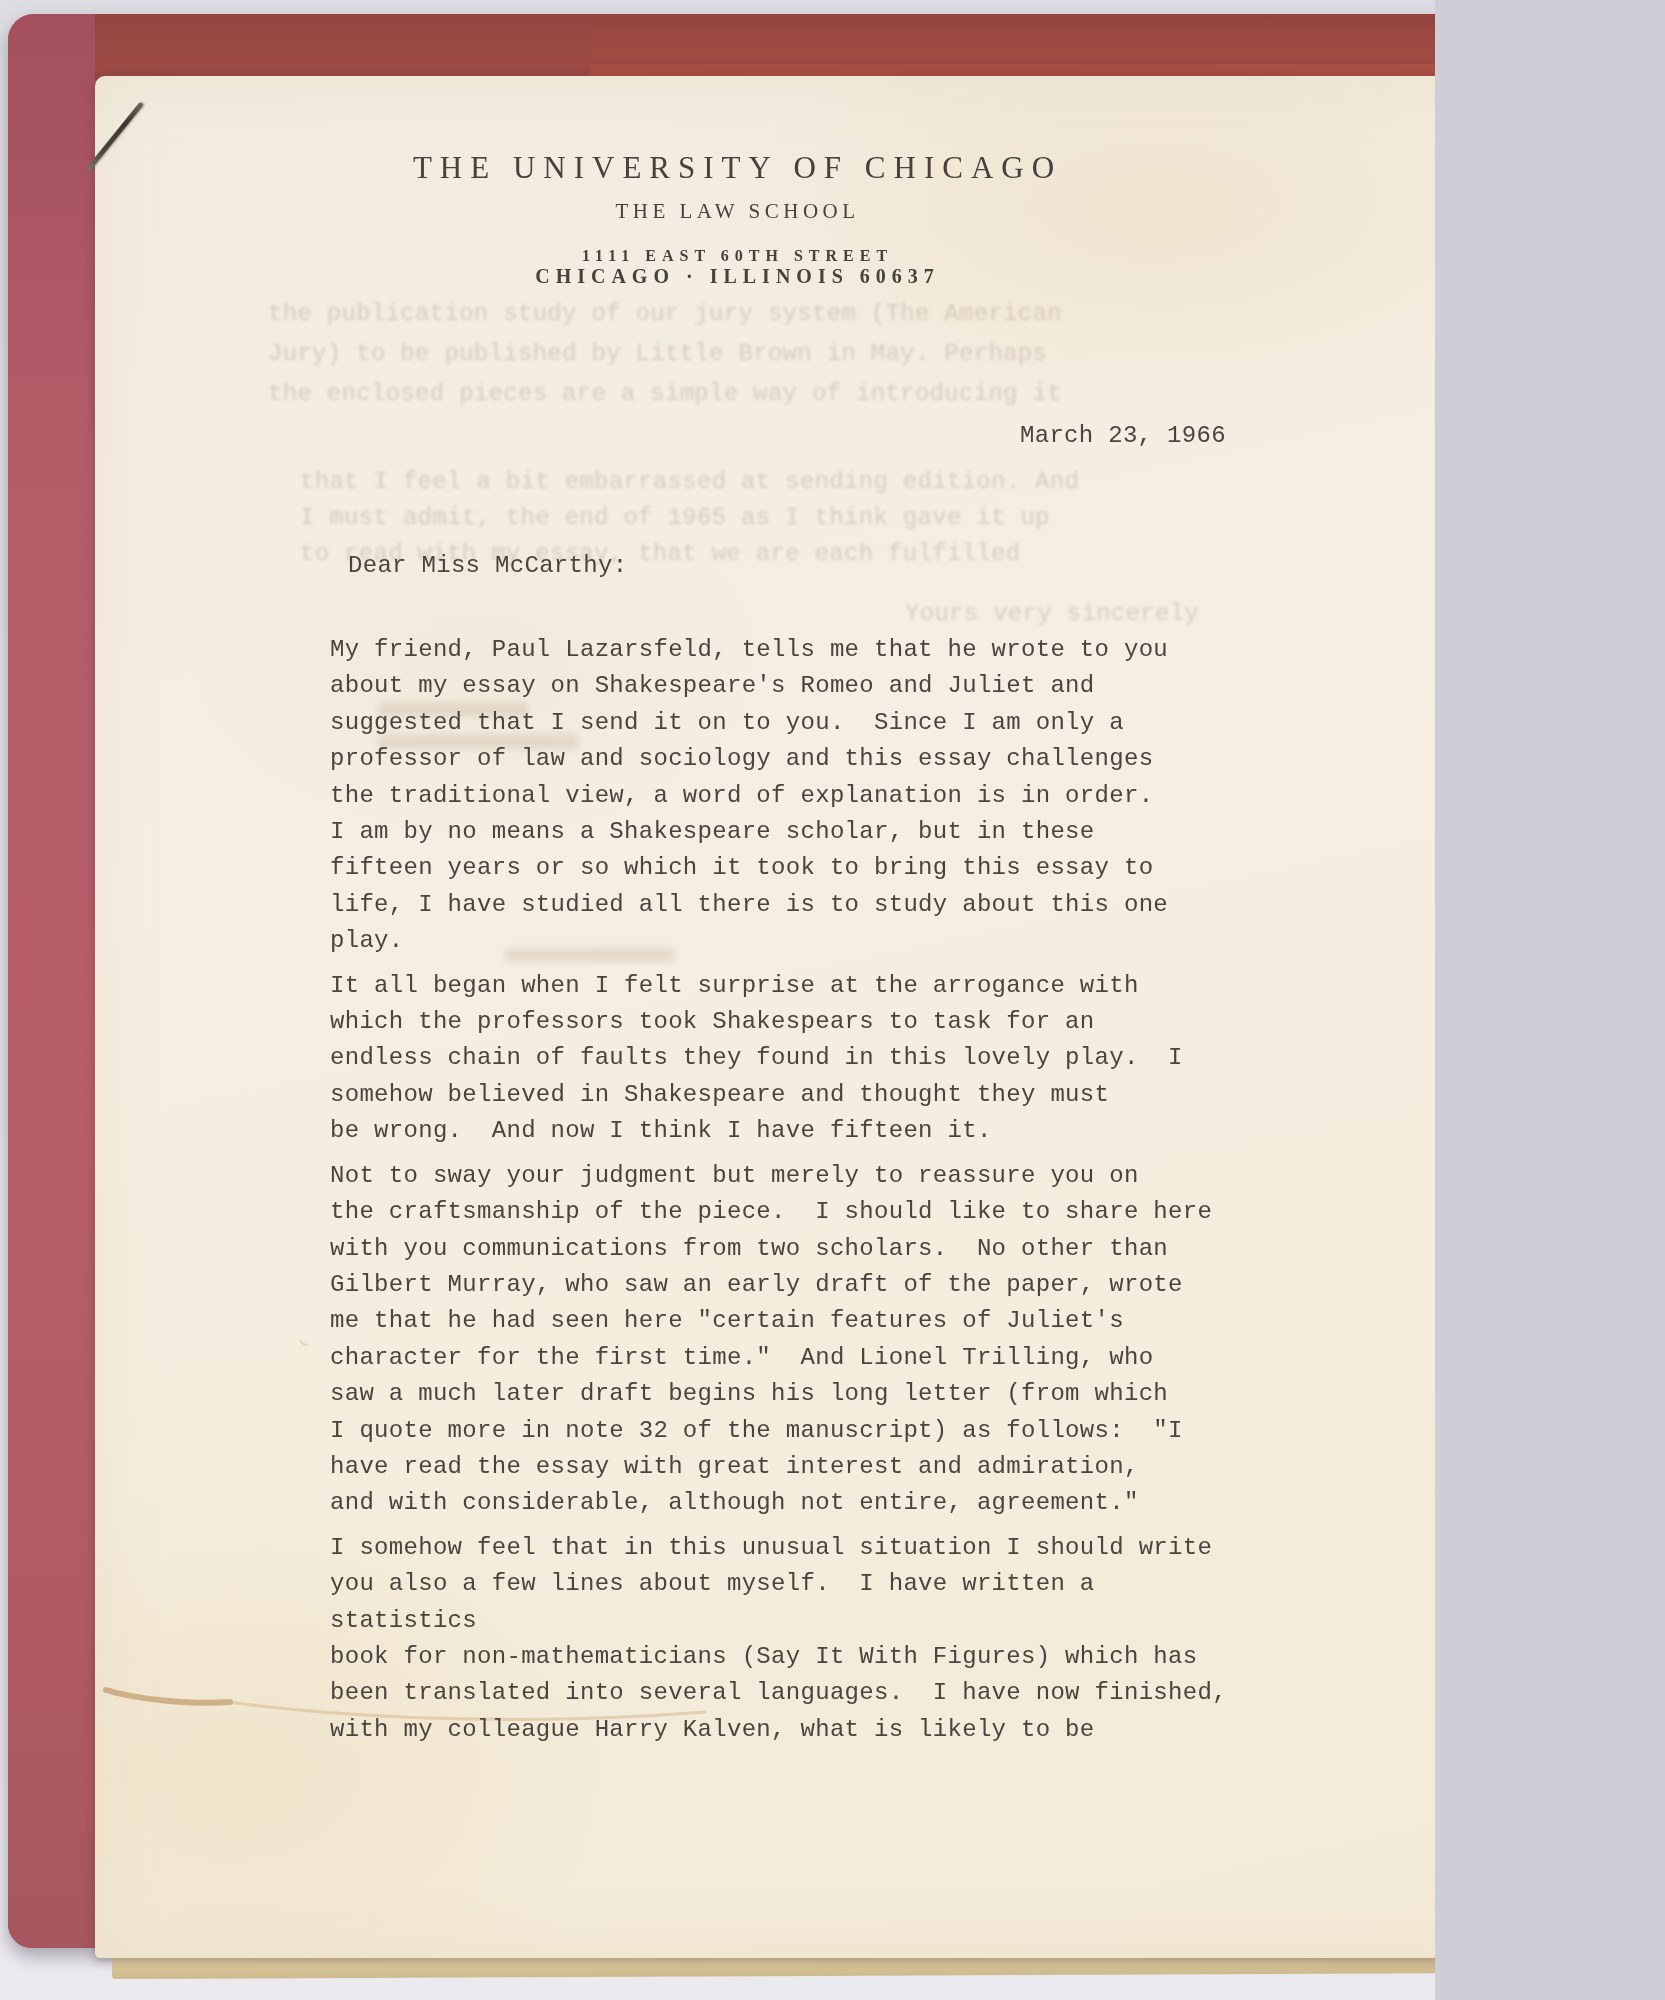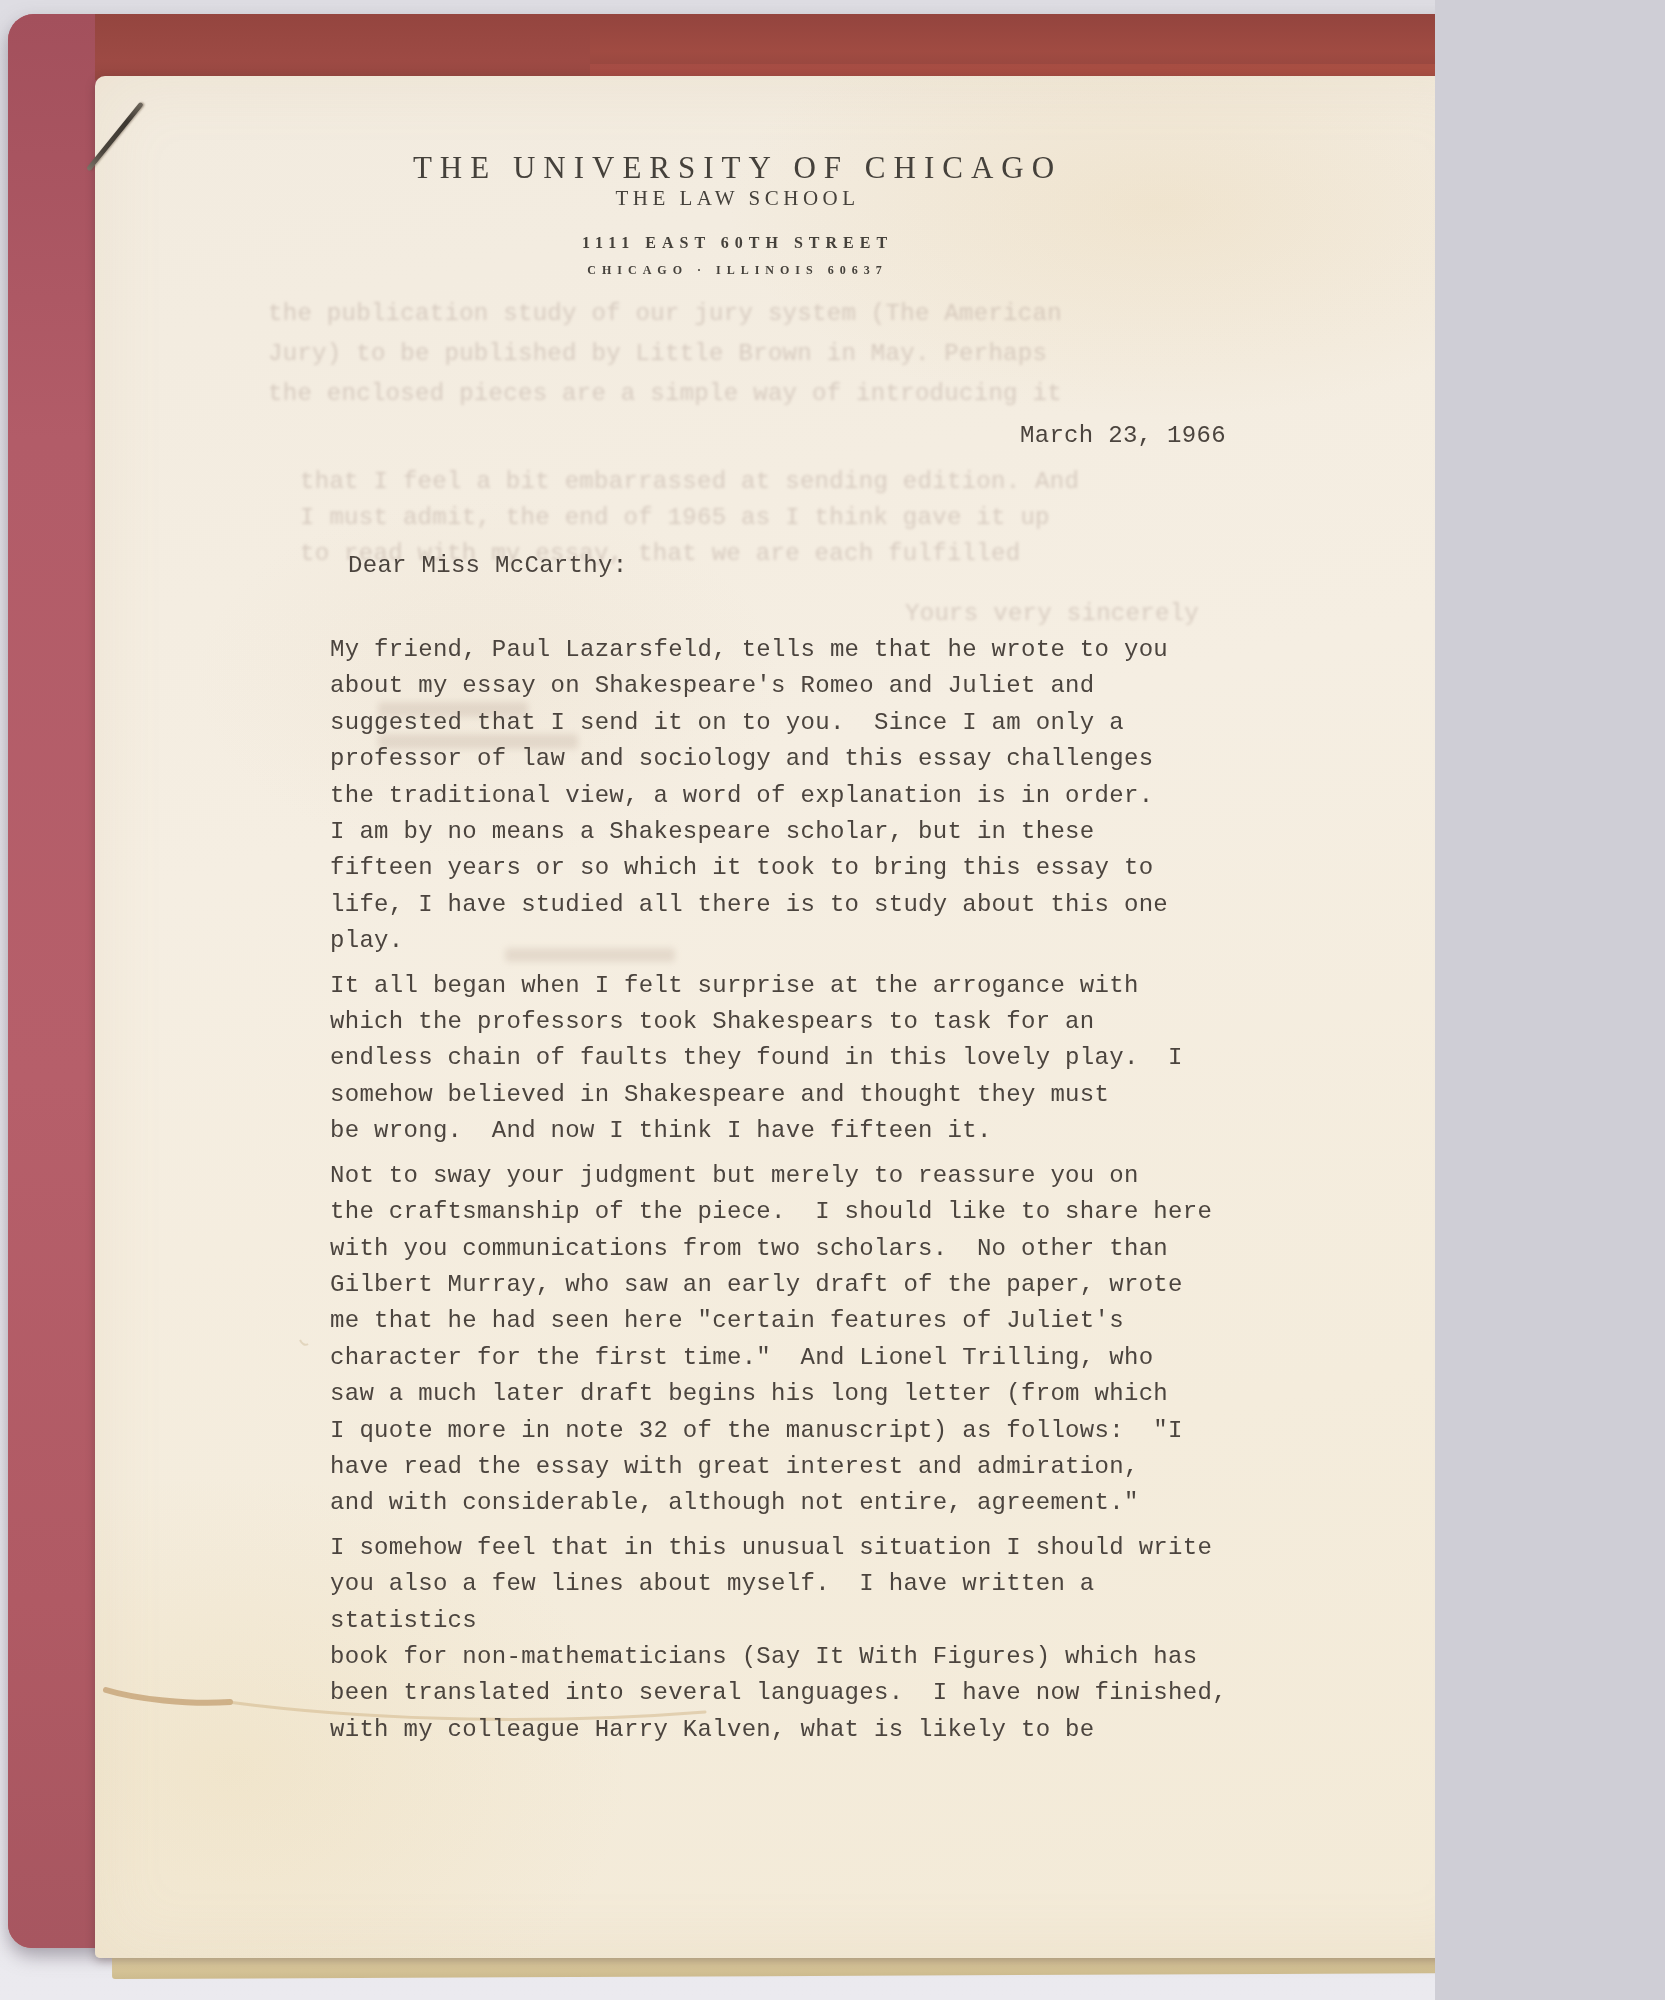--- a/index.html
+++ b/index.html
@@ -62,23 +62,23 @@
     background:linear-gradient(90deg,#7c7367,#4a443c 28%,#3d3831 72%,#6f675c);
     border-radius:3px;transform:rotate(-51deg);
     box-shadow:1px 1px 2px rgba(90,70,50,.45);
   }
   
   .serifline{font-family:"Liberation Serif","DejaVu Serif",serif;color:#45413b;white-space:nowrap;}
   .mono{font-family:"Liberation Mono","DejaVu Sans Mono",monospace;color:#4b443e;}
   .para{white-space:pre-wrap;font-size:24px;line-height:36.4px;letter-spacing:.3px;margin:0 0 8px 0;}
   .letterhead{left:95px;top:150px;width:1285px;text-align:center;}
   .lh1{font-size:31px;letter-spacing:8px;}
-  .lh2{font-size:21px;letter-spacing:4.5px;}
+  .lh2{font-size:21px;letter-spacing:4.5px;margin-top:13px;}
   .lh3{font-size:16px;letter-spacing:6px;font-weight:700;margin-top:23px;text-align:center;}
-  .lh4{font-size:12px;letter-spacing:6px;font-weight:700;margin-top:11px;}
+  .lh4{font-size:20px;letter-spacing:6px;font-weight:700;}
   .ghost{color:#a8948a;opacity:.38;filter:blur(1.6px);white-space:nowrap;font-size:24px;letter-spacing:.3px;}
   .smudge{background:rgba(175,152,132,.22);filter:blur(3px);border-radius:4px;}
 </style>
 </head>
 <body>
 
 <div class="canvas">
 
   <div class="abs folder"></div>
   <div class="abs folder-left"></div>

